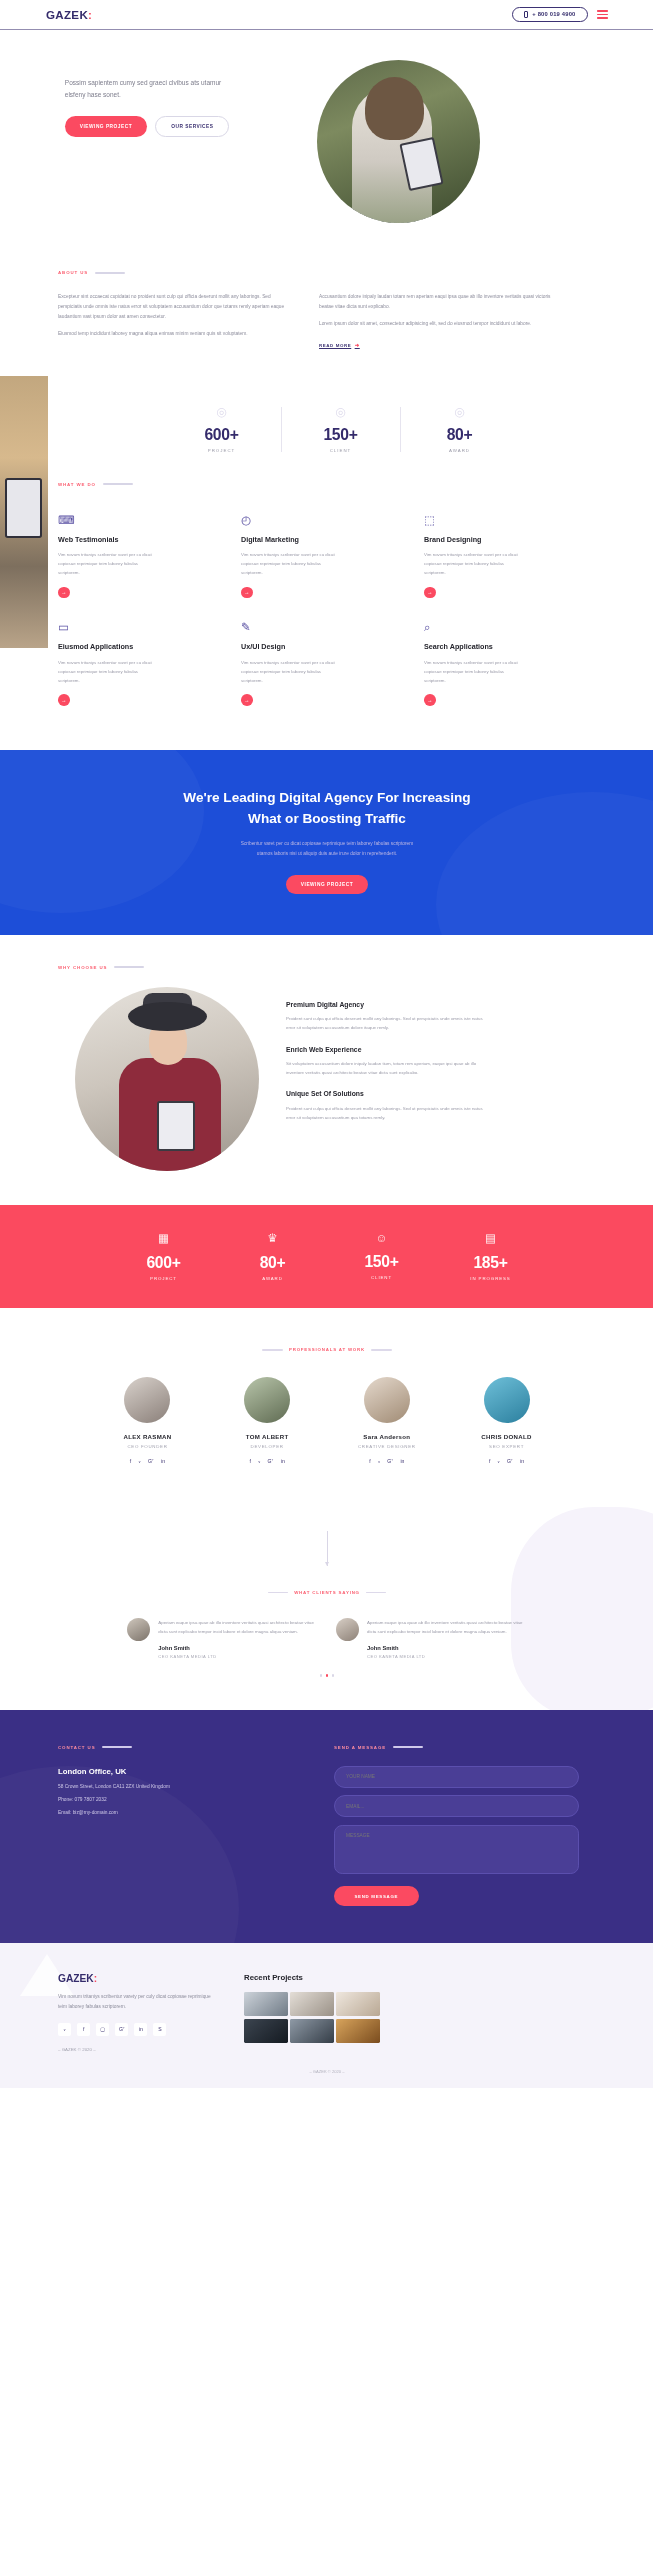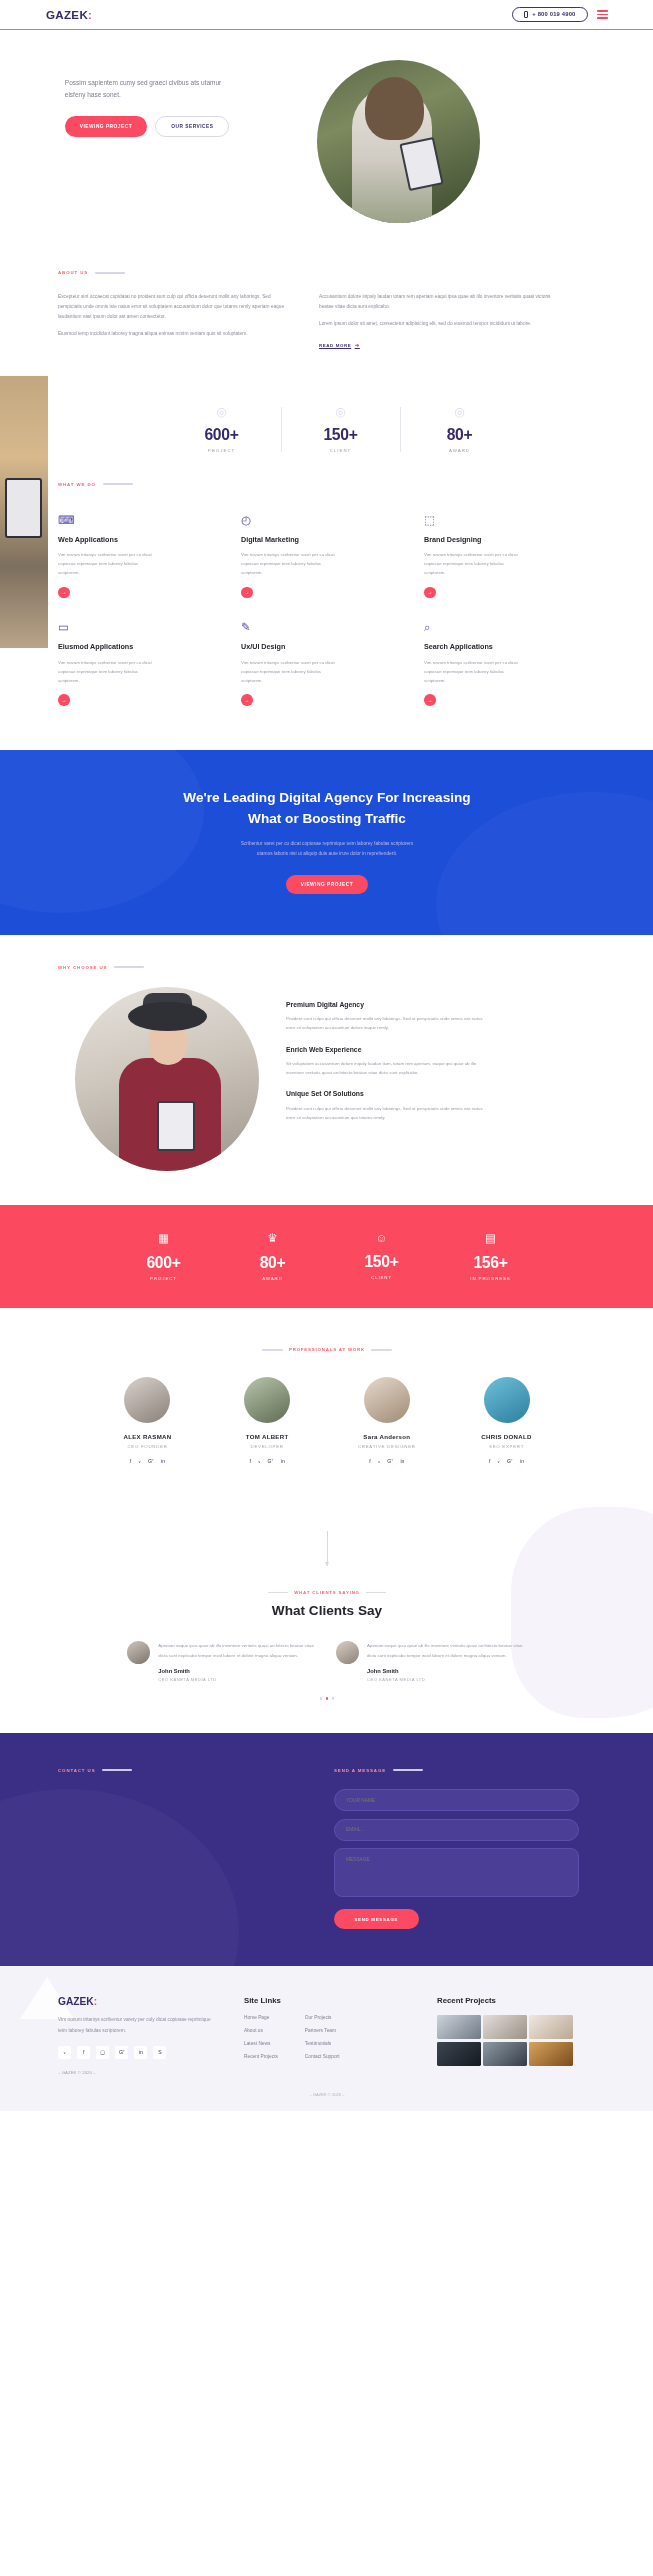--- a/index.html
+++ b/index.html
@@ -330,21 +330,21 @@
 
   <div class="services">
     <div class="container">
       <div class="section-tag">
         <span>WHAT WE DO</span>
           <i></i>
       </div>
       <div class="svc-grid" id="svc-grid">
           <div class="svc-card">
             <div class="svc-ico">⌨</div>
-            <div class="svc-title">Web Applications</div>
+            <div class="svc-title">Web Testimonials</div>
             <div class="svc-text">Vim novum tritaniys scribentur varet per cu dicat copiosae reprimique teim laborey fabulas scriptorem.</div>
             <div class="svc-arrow">→</div>
           </div>
           <div class="svc-card">
             <div class="svc-ico">◴</div>
             <div class="svc-title">Digital Marketing</div>
             <div class="svc-text">Vim novum tritaniys scribentur varet per cu dicat copiosae reprimique teim laborey fabulas scriptorem.</div>
             <div class="svc-arrow">→</div>
           </div>
           <div class="svc-card">
@@ -431,21 +431,21 @@
           <div class="rnum">80+</div>
           <div class="rlabel">AWARD</div>
         </div>
         <div class="rstat">
           <div class="rico">☺</div>
           <div class="rnum">150+</div>
           <div class="rlabel">CLIENT</div>
         </div>
         <div class="rstat">
           <div class="rico">▤</div>
-          <div class="rnum">156+</div>
+          <div class="rnum">185+</div>
           <div class="rlabel">IN PROGRESS</div>
         </div>
       </div>
   </div>
 
   <div class="team">
     <div class="ctr-tag">
       <i></i>
         <span>PROFESSIONALS AT WORK</span>
         <i></i>
@@ -499,21 +499,20 @@
   </div>
 
   <div class="say">
     <div class="blob"></div>
     <div class="arrow-down"></div>
     <div class="ctr-tag">
       <i></i>
         <span>WHAT CLIENTS SAYING</span>
         <i></i>
     </div>
-    <h2>What Clients Say</h2>
     <div class="t-grid" id="t-grid">
         <div class="t-card">
           <div class="t-av tv1"></div>
           <div>
             <p>Aperiam eaque ipsa quae ab illo inventore veritatis quasi architecto beatae vitae dicta sunt explicabo tempor incid labore et dolore magna aliqua veniam.</p>
             <div class="t-name">John Smith</div>
             <div class="t-role">CEO KANETA MEDIA LTD</div>
           </div>
         </div>
         <div class="t-card">
@@ -533,20 +532,26 @@
   </div>
 
   <div class="contact">
     <div class="container contact-inner">
       <div class="c-left">
         <div class="section-tag c-tag">
           <span>CONTACT US</span>
             <i></i>
         </div>
         <div id="offices">
+            <div class="office">
+              <h3>London Office, UK</h3>
+              <p>58 Crown Street, London CA11 2ZX United Kingdom</p>
+              <p>Phone: 079 7807 2032</p>
+              <p>Email: biz@my-domain.com</p>
+            </div>
           </div>
       </div>
       <div class="c-right">
         <div class="section-tag c-tag" style="margin-bottom:16.3px">
           <span>SEND A MESSAGE</span>
             <i></i>
         </div>
         <input class="field" placeholder="YOUR NAME" style="">
         <input class="field" placeholder="EMAIL..." style="">
         <textarea class="field" placeholder="MESSAGE" style=""></textarea>
@@ -565,37 +570,20 @@
         <p>Vim novum tritaniys scribentur varety per culy dicat copiosae reprimique teim laborey fabulas scriptorem.</p>
         <div class="f-soc" id="f-soc">
             <a href="#">ᵥ</a>
             <a href="#">f</a>
             <a href="#">▢</a>
             <a href="#">G⁺</a>
             <a href="#">in</a>
             <a href="#">S</a>
           </div>
         <div class="copyright">– GAZEK © 2020 –</div>
-      </div>
-      <div class="f-col2">
-        <div class="f-h">Site Links</div>
-        <div class="f-links">
-          <ul id="flinks1">
-              <li>Home Page</li>
-              <li>About us</li>
-              <li>Latest News</li>
-              <li>Recent Projects</li>
-            </ul>
-          <ul id="flinks2">
-              <li>Our Projects</li>
-              <li>Partners Team</li>
-              <li>Testimonials</li>
-              <li>Contact Support</li>
-            </ul>
-        </div>
       </div>
       <div class="f-col3">
         <div class="f-h">Recent Projects</div>
         <div class="thumbs" id="thumbs">
             <div class="thumb th1"></div>
             <div class="thumb th2"></div>
             <div class="thumb th3"></div>
             <div class="thumb th4"></div>
             <div class="thumb th5"></div>
             <div class="thumb th6"></div>

